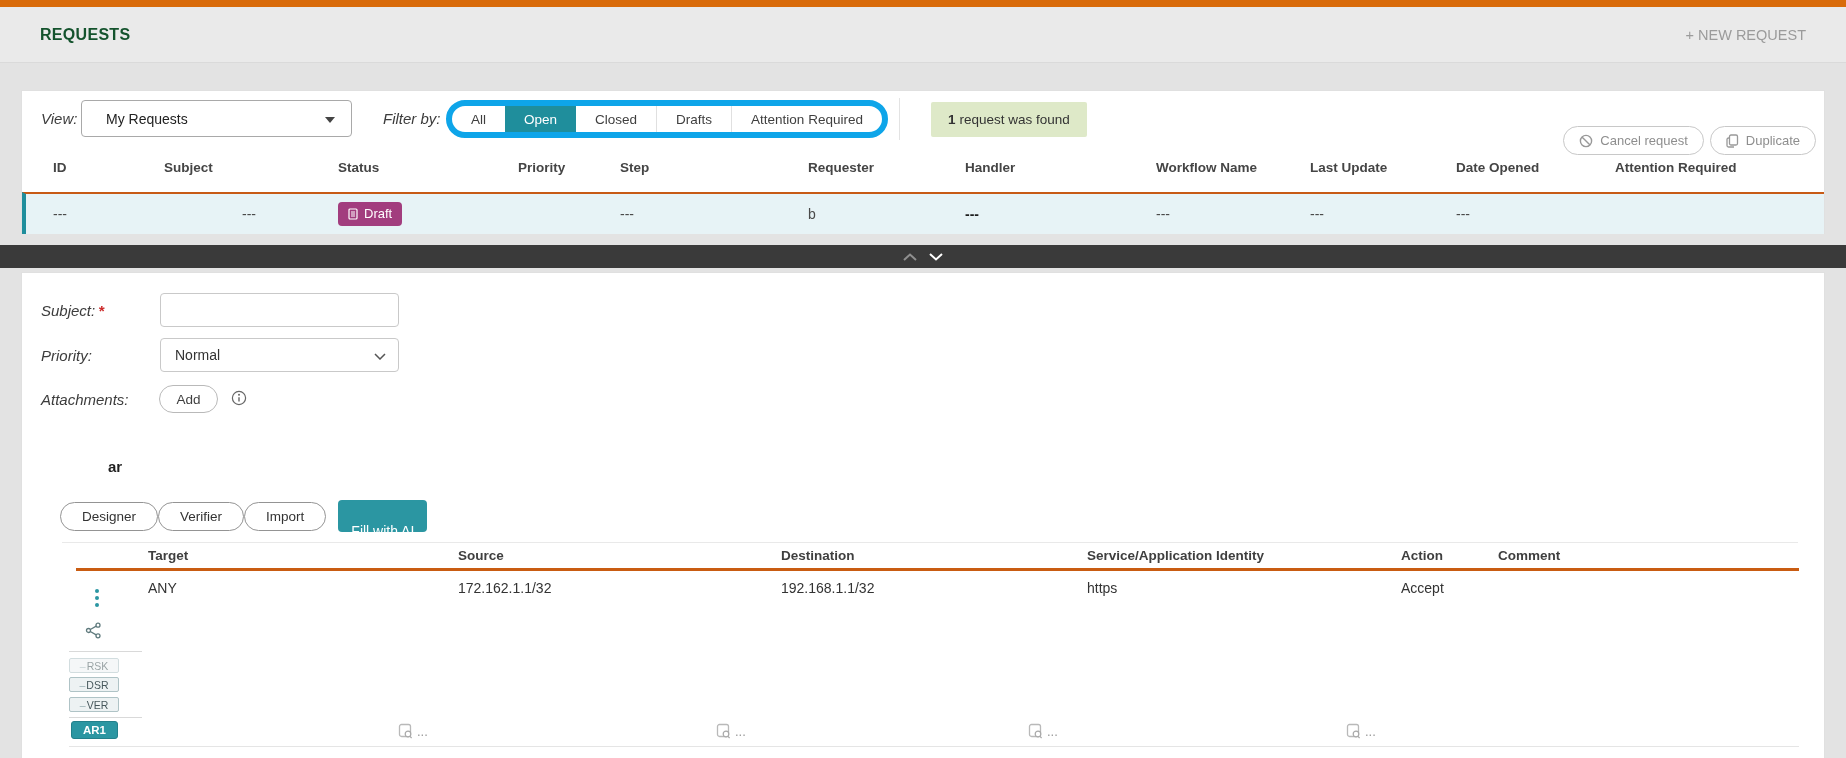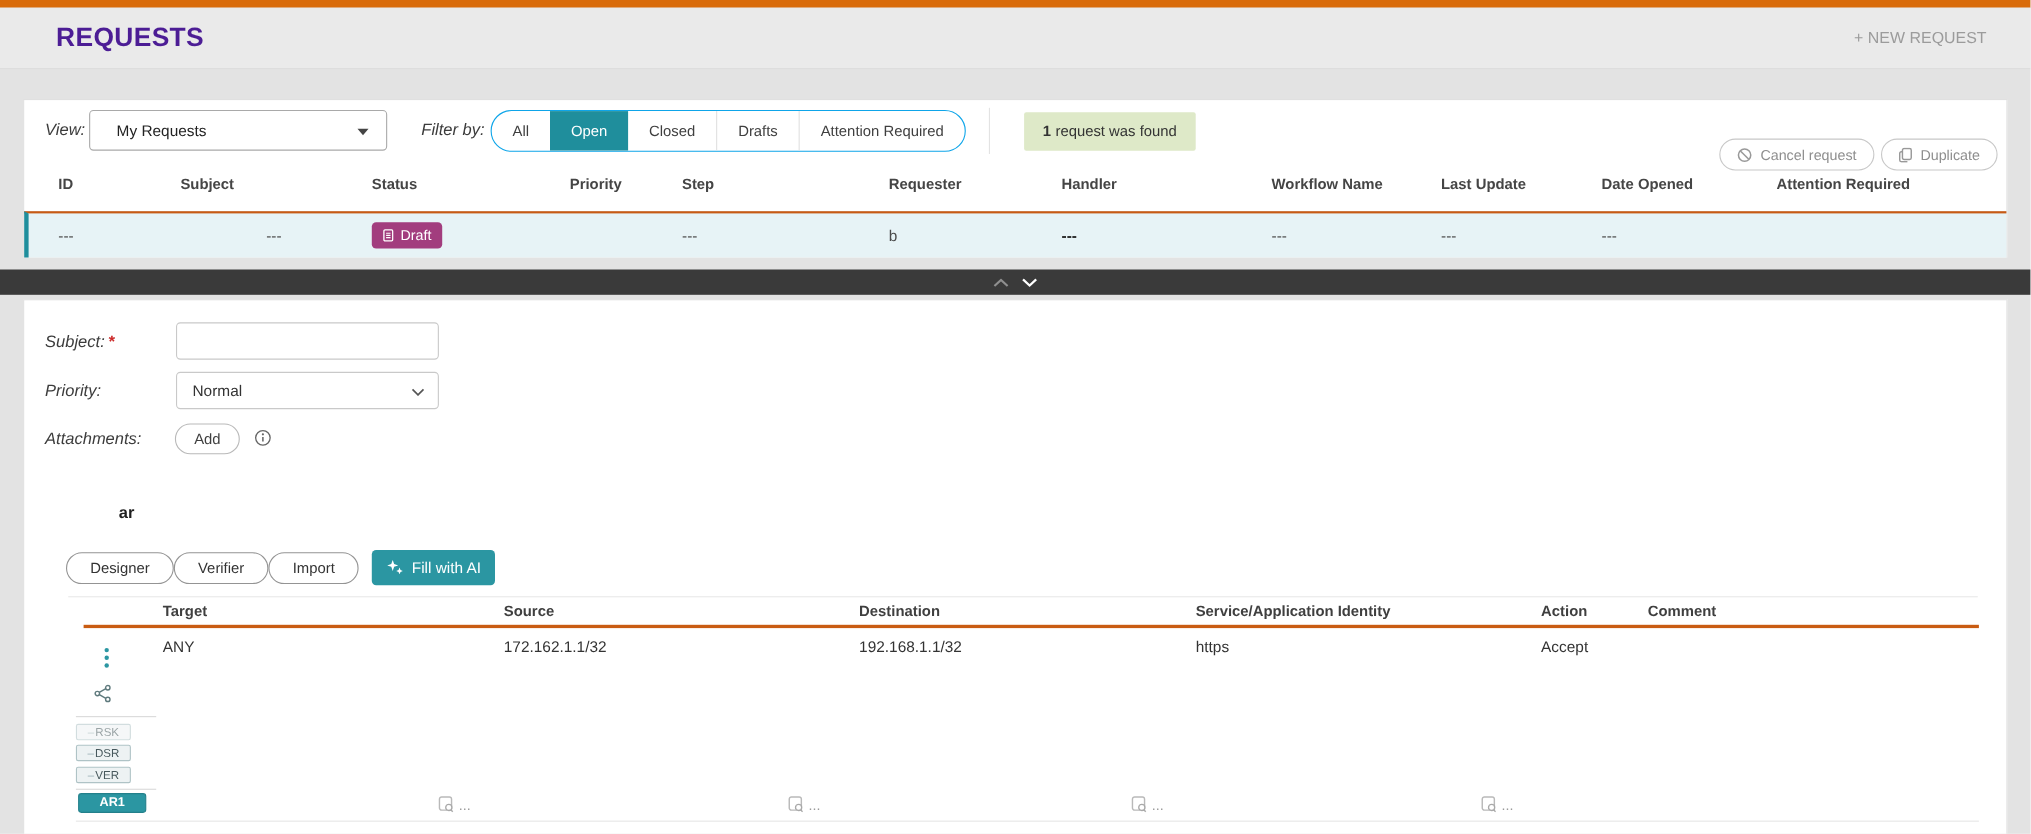--- a/index.html
+++ b/index.html
@@ -7,32 +7,32 @@
   body {
     position:relative; background:#e3e3e3;
     font-family:"Liberation Sans", sans-serif; color:#3f3f3f;
     overflow:hidden; font-size:14px;
   }
   .abs { position:absolute; }
 
   
   .topbar { left:0; top:0; width:1846px; height:7px; background:#d96b0a; }
   .app-header { left:0; top:7px; width:1846px; height:56px; background:#eaeaea; border-bottom:1px solid #dadada; }
-  .app-title { position:absolute; left:40px; top:50%; transform:translateY(-50%); font-size:24px; font-weight:bold; color:#4c1d95; letter-spacing:.3px;margin-left:11px; }
+  .app-title { position:absolute; left:40px; top:50%; transform:translateY(-50%); font-size:16px; font-weight:bold; color:#14532d; letter-spacing:.3px; }
   .new-request { position:absolute; right:40px; top:50%; transform:translateY(-50%); font-size:14.5px; font-weight:normal; color:#9b9b9b; cursor:pointer; }
 
   
   .card1 { left:21px; top:90px; width:1804px; height:144px; background:#fff; border:1px solid #e0e0e0; border-bottom:none; }
   .lbl { font-size:15px; color:#3c3c3c; line-height:16px;font-style:italic; }
   .view-label { left:19px; top:20px; }
   .view-select { left:59px; top:9px; width:271px; height:37px; border:1px solid #a9a9a9; border-radius:4px; background:#fff; cursor:pointer; }
   .view-select .val { position:absolute; left:24px; top:50%; transform:translateY(-50%); font-size:14px; color:#222; }
   .view-select .caret { position:absolute; right:16px; top:16px; width:0; height:0; border-left:5px solid transparent; border-right:5px solid transparent; border-top:6px solid #444; }
   .filter-label { left:361px; top:20px; }
-  .pill-group { left:424px; top:9px; height:38px; display:flex; align-items:stretch; border:1px solid #0ea5e9; border-radius:20px; overflow:hidden; background:#fff; }
+  .pill-group { left:424px; top:9px; height:38px; display:flex; align-items:stretch; border:6px solid #0ea5e9; border-radius:20px; overflow:hidden; background:#fff; }
   .pill { display:flex; align-items:center; padding:0 19px; font-size:13.5px; color:#3f3f3f; cursor:pointer; white-space:nowrap; }
   .pill.active { background:#1f8e9c; color:#fff; }
   .pill.sep { border-left:1px solid #e0e0e0; }
   .group-divider { left:877px; top:7px; width:1px; height:42px; background:#e3e3e3; }
   .result-badge { left:909px; top:11px; height:35px; display:flex; align-items:center; padding:0 17px; background:#dee9c8; border-radius:2px; font-size:13.5px; color:#333; }
   .result-badge b { margin-right:4px; }
   .list-actions { right:8px; top:14px; display:flex; gap:6px; }
   .ghost-btn { display:flex; align-items:center; gap:7px; height:29px; padding:0 15px; border:1px solid #c8c8c8; border-radius:15px; background:#fff; color:#8e8e8e; font-size:13px; cursor:pointer; white-space:nowrap;margin-top:21px; }
 
   .req-grid { display:grid; grid-template-columns:111px 174px 180px 102px 188px 157px 191px 154px 146px 159px 1fr; }
@@ -56,37 +56,37 @@
   .priority-select { left:138px; top:65px; width:239px; height:34px; border:1px solid #c9c9c9; border-radius:4px; background:#fff; cursor:pointer; }
   .priority-select .val { position:absolute; left:14px; top:50%; transform:translateY(-50%); color:#333; }
   .priority-select svg { position:absolute; right:12px; top:14px; }
   .attach-label { left:19px; top:119px; }
   .add-btn { left:137px; top:112px; width:59px; height:28px; border:1px solid #b9b9b9; border-radius:15px; background:#fff; display:flex; align-items:center; justify-content:center; font-size:13.5px; color:#3f3f3f; cursor:pointer; }
   .info-icon { left:209px; top:117px; cursor:pointer; }
 
   .section-title { left:46px; top:185px; font-size:15px; font-weight:bold; color:#1f1f1f;margin-left:40px; }
   .wf-buttons { left:38px; top:227px; display:flex; align-items:center; }
   .pill-btn { height:29px; padding:0 21px; border:1px solid #949494; border-radius:15px; background:#fff; font-size:13.5px; color:#333; display:flex; align-items:center; cursor:pointer; }
-  .ai-btn { margin-left:12px; height:30px; padding:16px 13px; background:#2b96a2; border-radius:4px; color:#fff; font-size:14px; display:flex; align-items:center; gap:7px; cursor:pointer; }
+  .ai-btn { margin-left:12px; height:30px; padding:16px 13px; background:#2b96a2; border-radius:4px; color:#fff; font-size:14px; display:flex; align-items:center; gap:7px; cursor:pointer;flex-direction:column; }
 
   
   .rules-hairline { left:40px; right:26px; top:269px; height:1px; background:#e9e9e9; }
   .rules-grid { display:grid; grid-template-columns:72px 310px 323px 306px 314px 97px 1fr; }
   .rules-head { left:54px; right:25px; top:271px; height:24px; line-height:24px; font-weight:bold; font-size:13.5px; color:#3f3f3f; }
   .rules-orange { left:54px; right:25px; top:295px; height:3px; background:#c95c12; }
   .rules-row { left:54px; right:25px; top:300px; height:34px; font-size:14px; color:#333; }
   .rules-row > div { line-height:30px; }
   .dots-menu { margin:16px 0 0 15px; display:flex; flex-direction:column; gap:3px; width:12px; align-items:center; cursor:pointer; }
   .dots-menu i { width:4px; height:4px; border-radius:50%; background:#2b96a2; }
   .share-icon { left:63px; top:349px; cursor:pointer; }
   .rail-line { left:47px; width:73px; height:1px; background:#d9d9d9; }
   .tag { left:47px; width:50px; height:15px; background:#edf2f3; border:1px solid #afc3c6; border-radius:2px; display:flex; align-items:center; justify-content:center; gap:1px; font-size:10.5px; color:#47585c; cursor:pointer; }
   .tag .dash { color:#9ab0b4; }
   .tag.dim { opacity:.55; }
-  .ar-badge { left:49px; top:448px; width:62px; height:18px; background:#2b96a2; border:1px solid #23808b; border-radius:3px; color:#fff; font-size:11.5px; font-weight:bold; display:flex; align-items:center; justify-content:center; cursor:pointer; }
+  .ar-badge { left:49px; top:448px; width:47px; height:18px; background:#2b96a2; border:1px solid #23808b; border-radius:3px; color:#fff; font-size:11.5px; font-weight:bold; display:flex; align-items:center; justify-content:center; cursor:pointer; }
   .more-cell { top:449px; height:18px; display:flex; align-items:center; gap:4px; color:#9a9a9a; font-size:13px; cursor:pointer; }
   .bottom-line { left:47px; right:25px; top:473px; height:1px; background:#e5e5e5; }
 </style>
 </head>
 <body>
 
 <div class="abs topbar"></div>
 
 <div class="abs app-header">
   <div class="app-title">REQUESTS</div>

